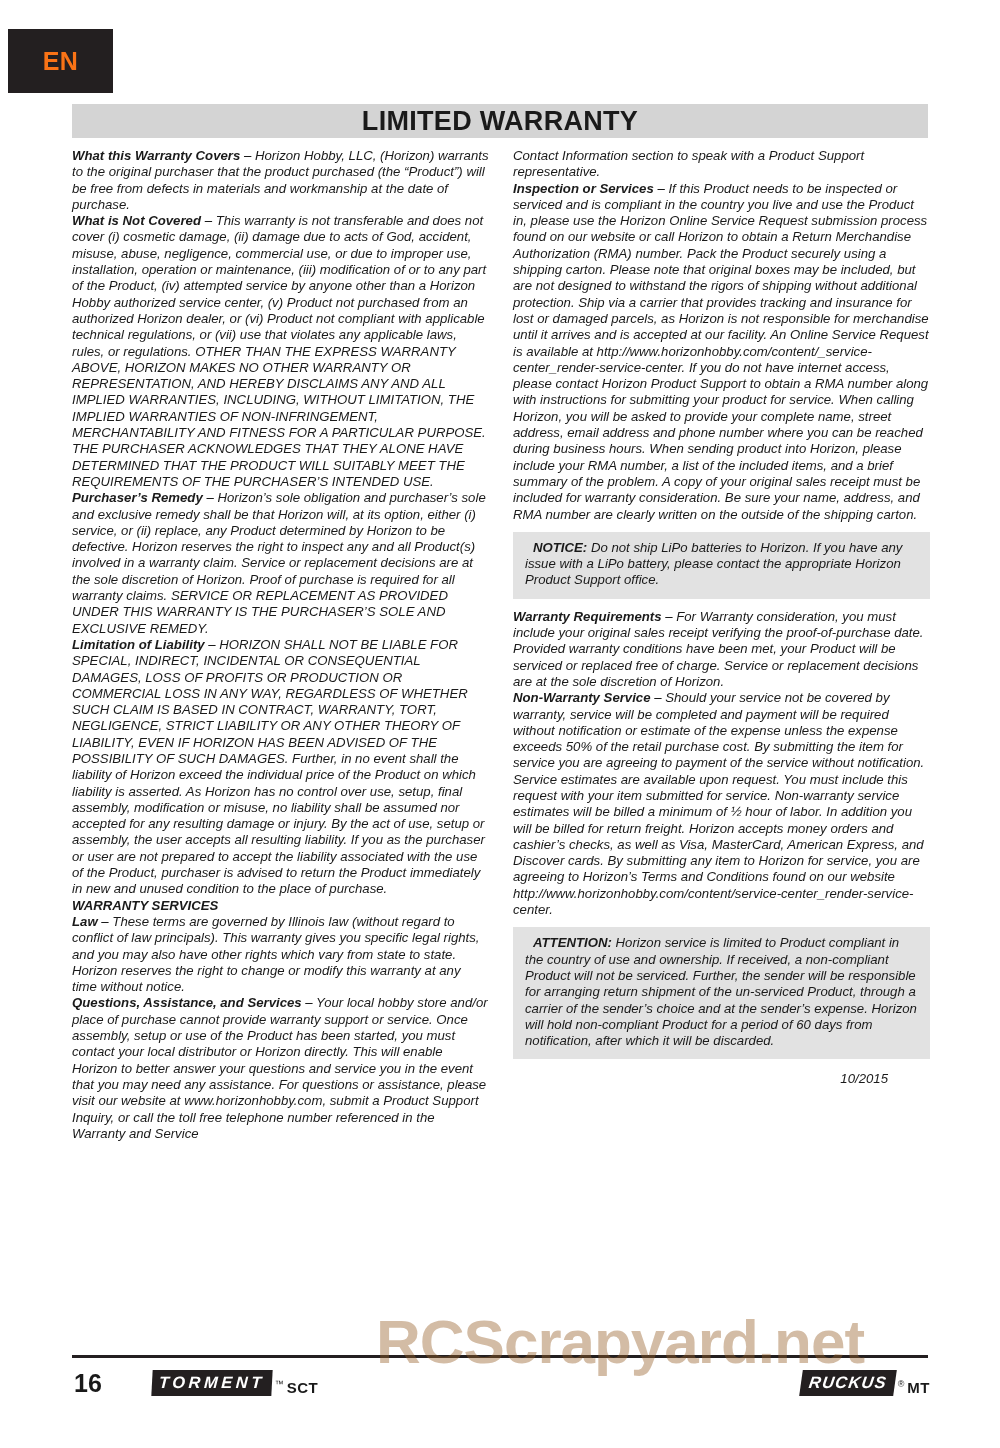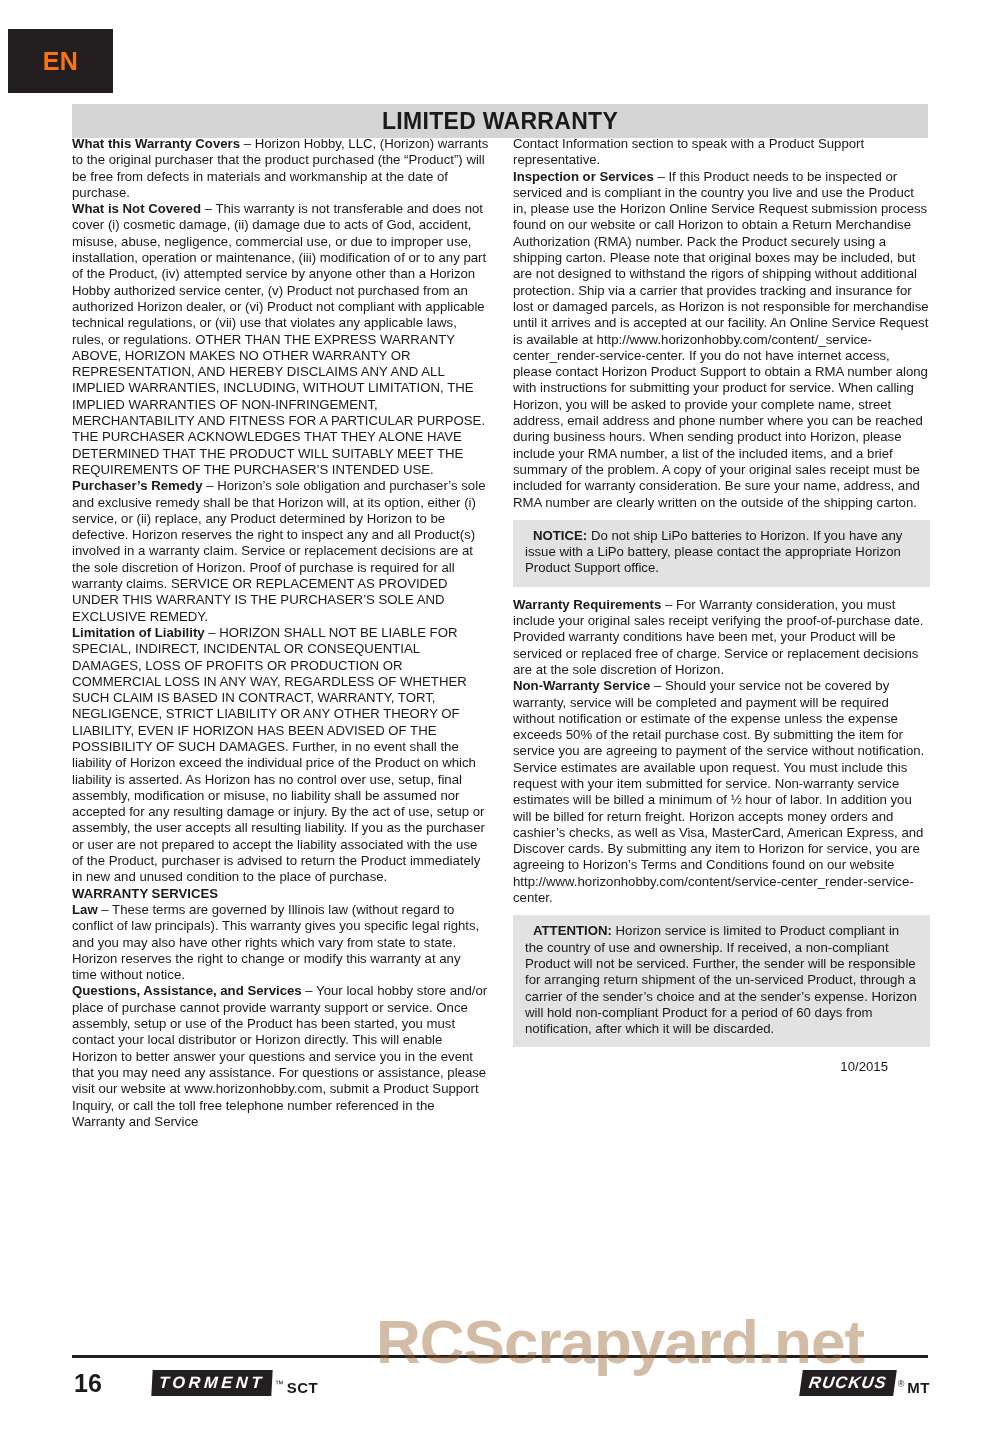--- a/index.html
+++ b/index.html
@@ -43,34 +43,35 @@
     left: 72px;
     top: 104px;
     width: 856px;
     height: 34px;
     background: #d4d4d4;
     display: flex;
     align-items: center;
     justify-content: center;
   }
   .title-band span {
-    font-size: 23px;
+    font-size: 27px;
     font-weight: bold;
     color: #1a1a1a;
     letter-spacing: 0.3px;
   }
   
   .columns {
     position: absolute;
     left: 72px;
-    top: 136px;
+    top: 148px;
     width: 858px;
     height: 1190px;
     display: flex;
     gap: 24px;
+    font-style: italic;
   }
   .col {
     width: 417px;
     position: relative;
   }
   .col p {
     margin: 0;
     font-size: 13.2px;
     line-height: 16.3px;
     color: #1a1a1a;

